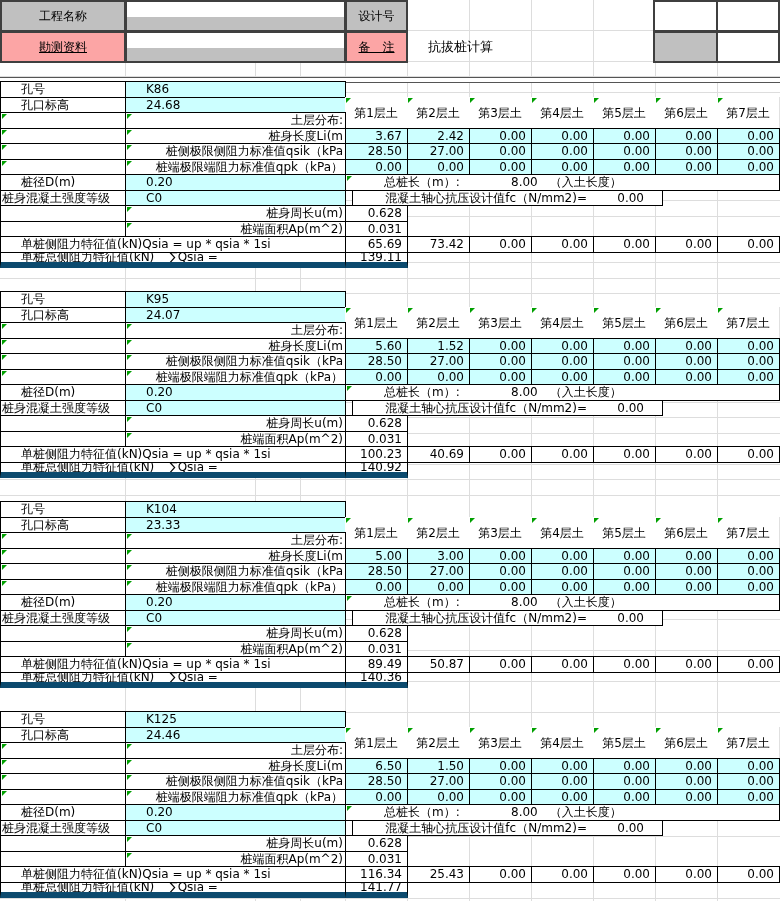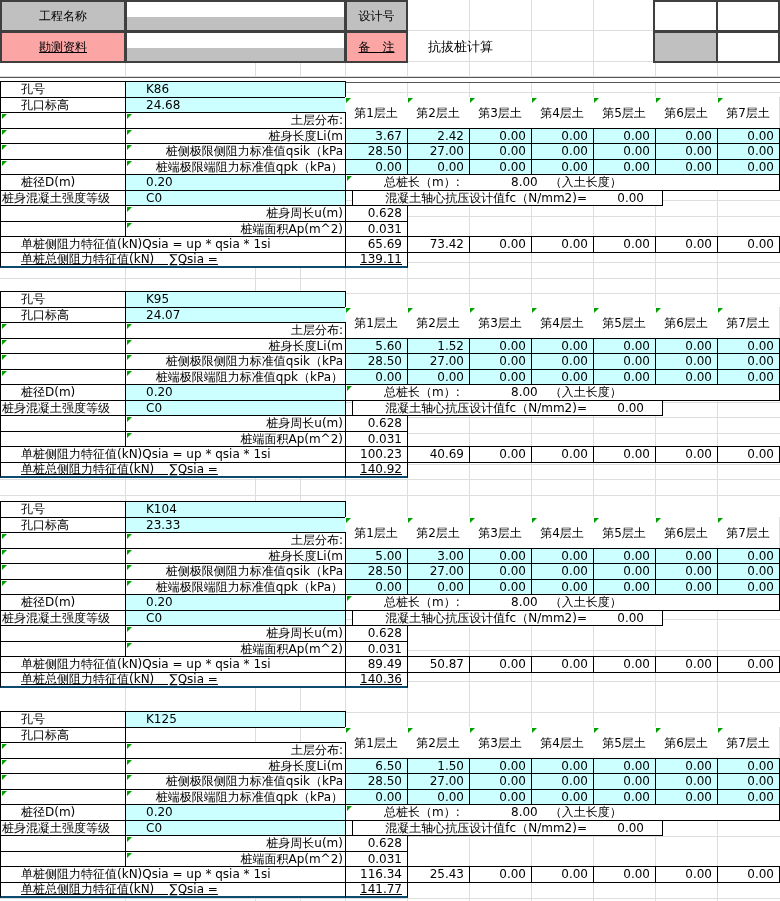--- a/index.html
+++ b/index.html
@@ -14,21 +14,21 @@
     background-image:repeating-linear-gradient(to bottom,
       transparent 0,transparent 14.5px,#dddddd 14.5px,#dddddd 15.5px);
   }
   .vl{position:absolute;top:0;bottom:0;width:1px;background:#dddddd;z-index:0;}
   .cell{
     position:absolute;box-sizing:border-box;display:flex;align-items:center;
     z-index:1;background:#fff;line-height:1;overflow:hidden;white-space:nowrap;
   }
   .bd{border:1px solid #000;}
   .bd2{border:2px solid #3f3f3f;}
-  .thickB{border-bottom:2px solid #0c4a6e;text-decoration:underline;}
+  .thickB{border-bottom:6px solid #0c4a6e;text-decoration:underline;}
   .cyan{background:#CCFFFF;}
   .purple{background:#fca5a5;text-decoration:underline;}
   .gray{background:#C0C0C0;}
   .lab-l{justify-content:flex-start;padding-left:20px;}
   .lab-r{justify-content:flex-end;padding-right:2px;}
   .ctr{justify-content:center;}
   .num{justify-content:flex-end;padding-right:5px;}
   .pre{white-space:pre;}
   
   .cA{left:0;width:126px;}
@@ -501,20 +501,21 @@
   <div class="cell bd mLbl r r12 lab-l pre thickB">单桩总侧阻力特征值(kN)    ∑Qsia =</div>
   <div class="cell bd v0 r r12 num thickB">140.36</div>
 </div>
 
 <div class="block" style="top: 711px;">
 
   <div class="cell bd cA r r1 lab-l">孔号</div>
   <div class="cell bd cB r r1 cyan lab-l">K125</div>
 
   <div class="cell bd cA r r2 lab-l">孔口标高</div>
+  <div class="cell bd cB r r2 cyan lab-l">24.46</div>
   <div class="cell hdrLayer v0 ctr">
           <i class="tri"></i>
           <span>第1层土</span>
         </div>
   <div class="cell hdrLayer v1 ctr">
           <i class="tri"></i>
           <span>第2层土</span>
         </div>
   <div class="cell hdrLayer v2 ctr">
           <i class="tri"></i>

